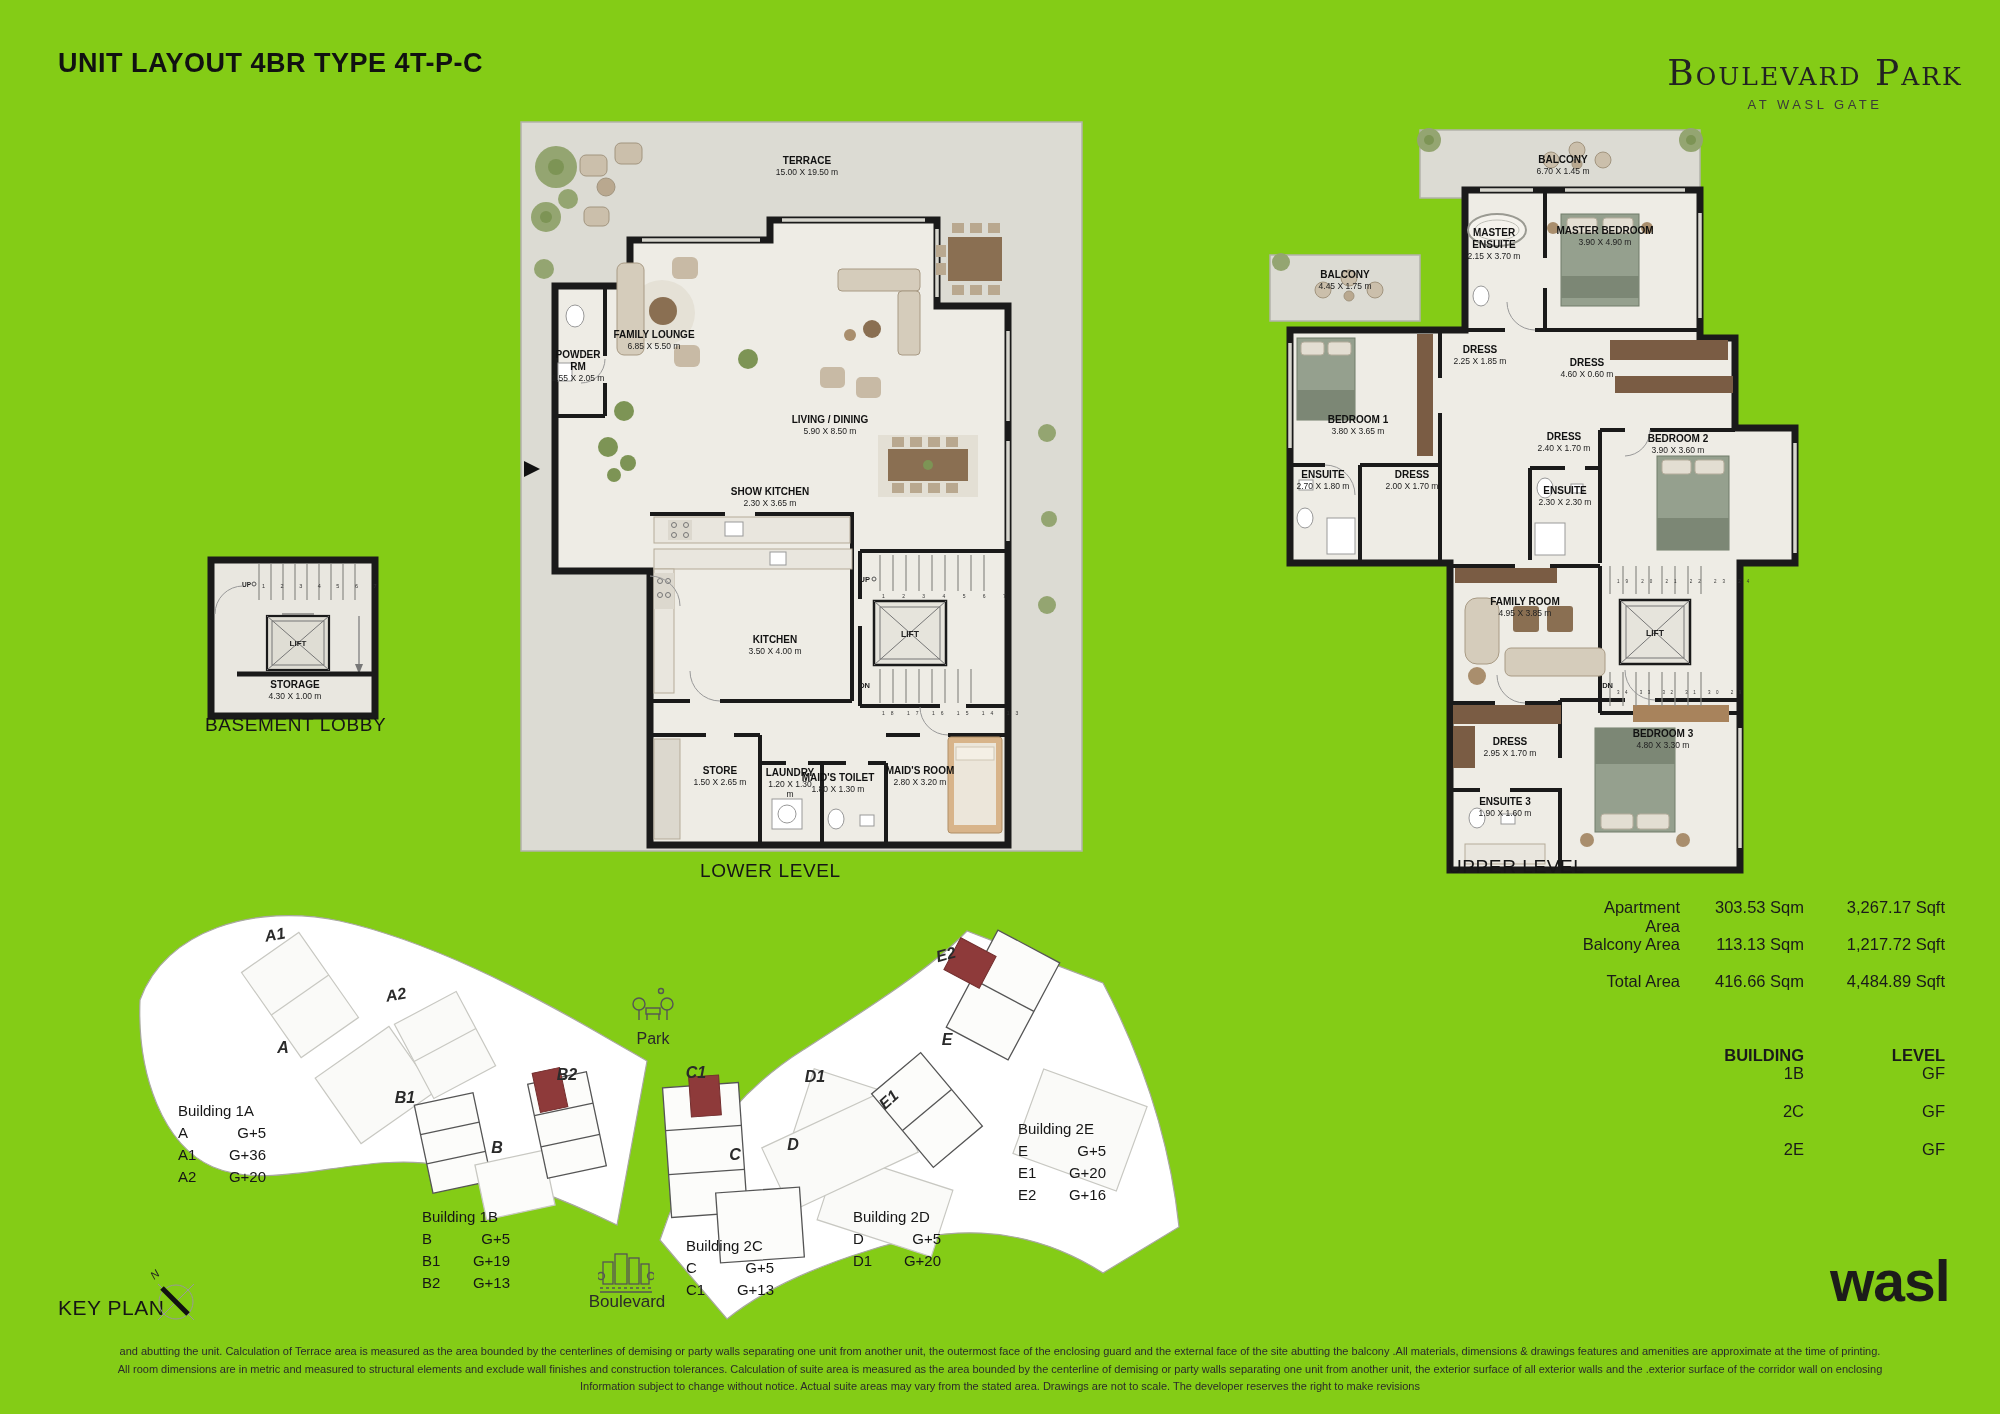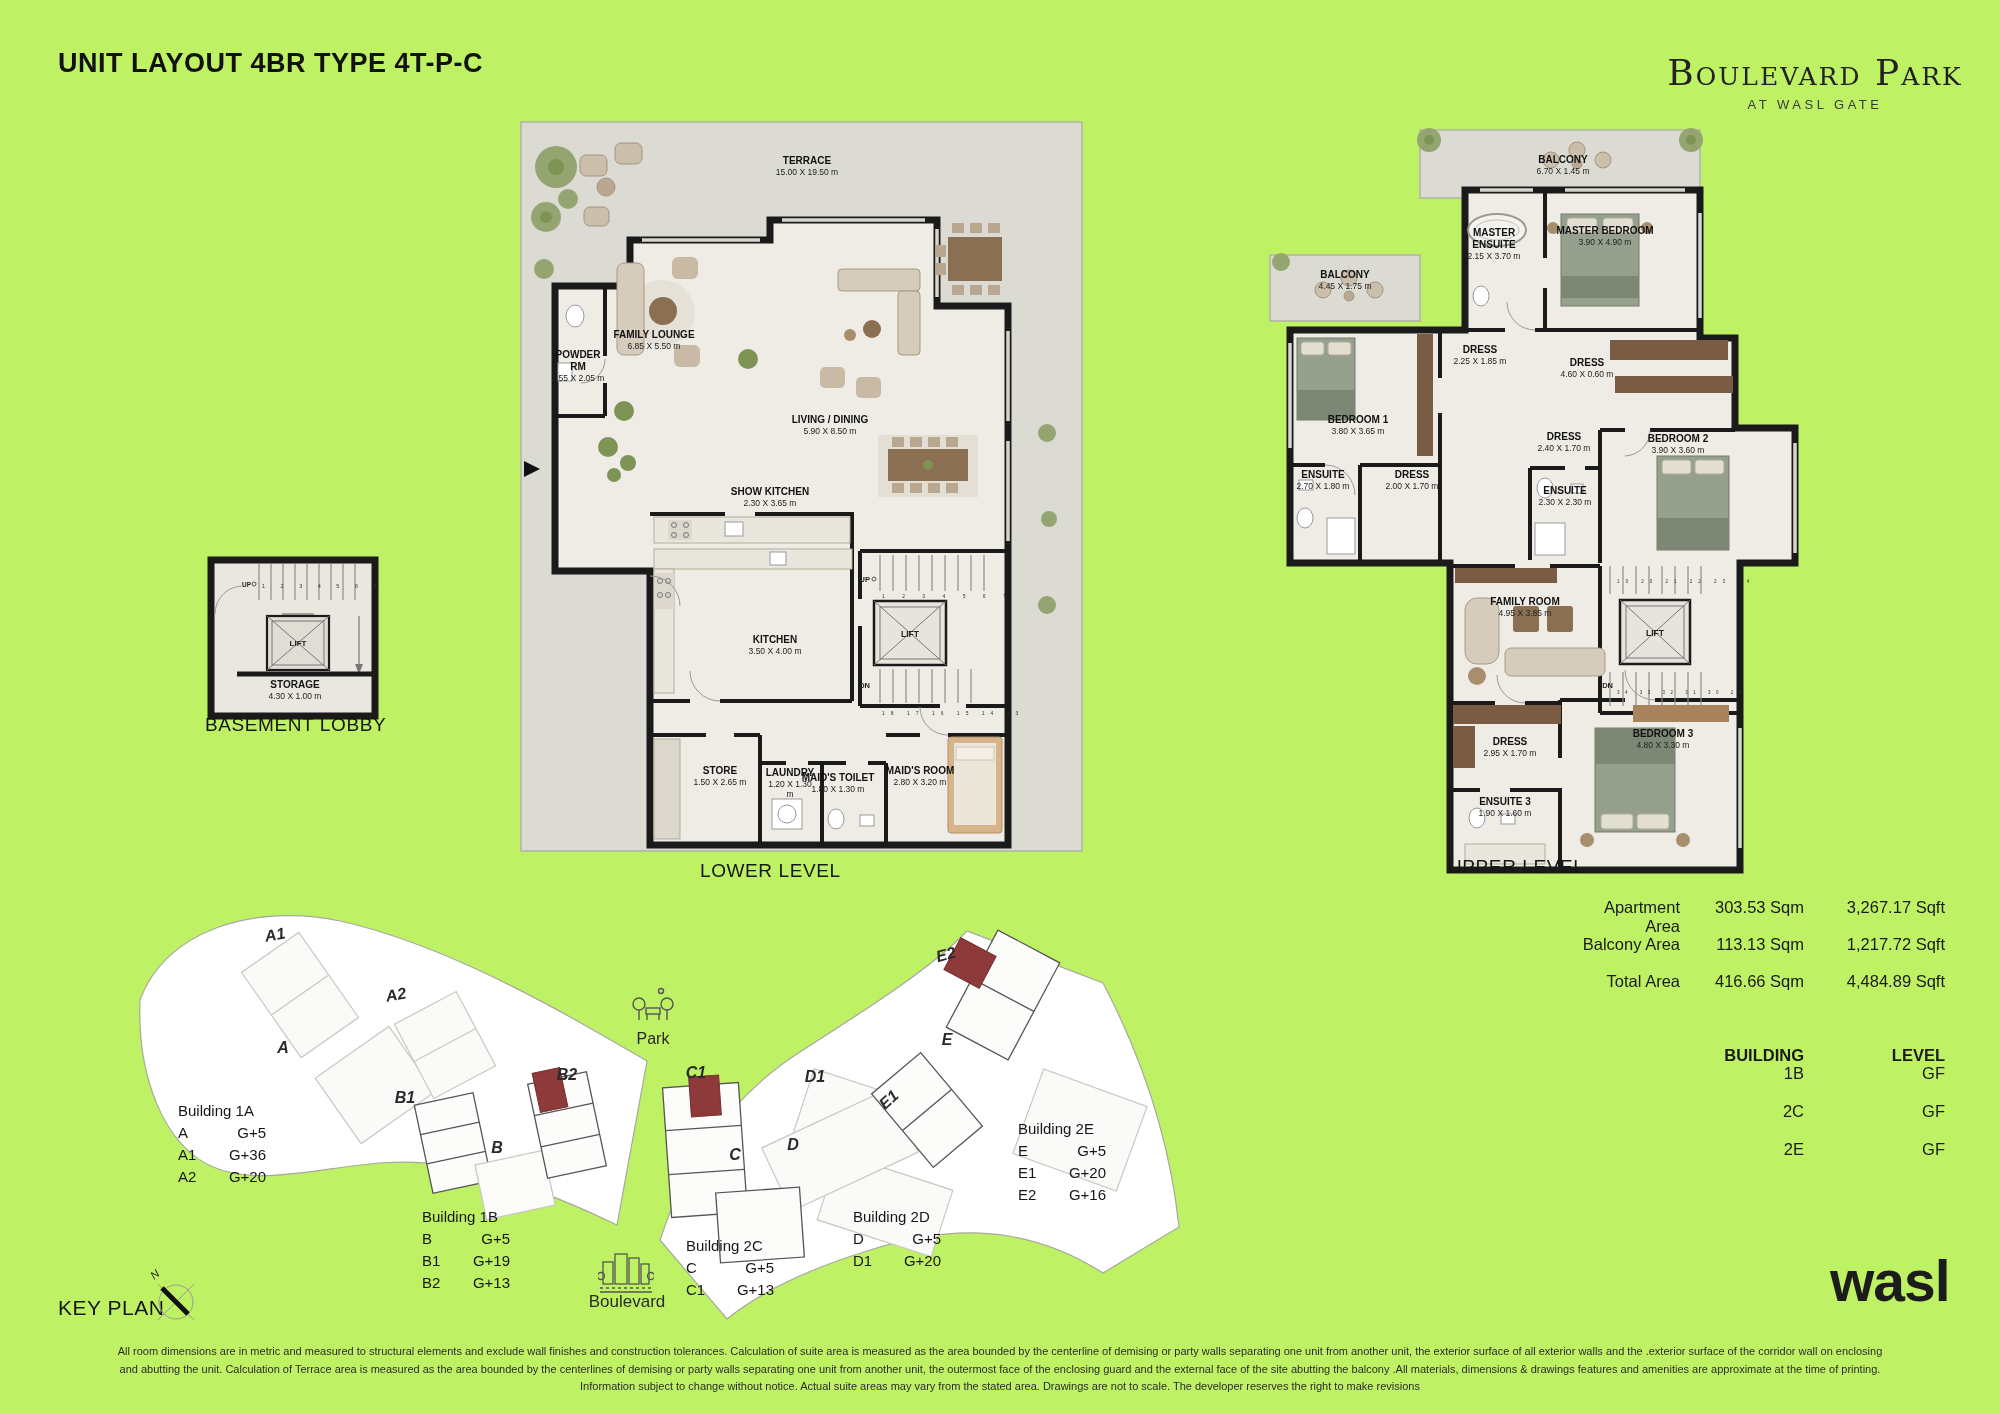--- a/index.html
+++ b/index.html
@@ -1,16 +1,16 @@
 <!DOCTYPE html>
 <html><head>
 <meta charset="utf-8">
 <style>
   html,body{margin:0;padding:0;background:#fff;}
-  .page{position:relative;width:2000px;height:1414px;background:#bef264;overflow:hidden;
+  .page{position:relative;width:2000px;height:1414px;background:#84cc16;overflow:hidden;
         font-family:"Liberation Sans", sans-serif;color:#1a1a1a;}
   .abs{position:absolute;}
   .title{position:absolute;left:58px;top:48px;font-size:27px;font-weight:bold;letter-spacing:.5px;color:#111;}
   .brand{position:absolute;left:1660px;top:52px;width:310px;text-align:center;}
   .brand .bp{font-family:"DejaVu Serif", serif;font-size:36px;font-variant:small-caps;letter-spacing:2px;color:#222;}
   .brand .sub{font-size:13px;letter-spacing:3.5px;color:#3a3a3a;margin-top:4px;}
   .caption{position:absolute;font-size:19px;letter-spacing:.6px;color:#161616;}
   .planbox{position:absolute;}
   .rl{position:absolute;transform:translate(-50%,-50%);text-align:center;line-height:1.18;pointer-events:none;}
   .rl .n{display:block;font-size:10px;font-weight:bold;color:#111;}
@@ -724,18 +724,18 @@
   <svg class="abs" style="left:146px;top:1266px" width="56" height="60" viewBox="0 0 56 60">
     <circle cx="30" cy="36" r="17" fill="none" stroke="#999" stroke-width="1"></circle>
     <line x1="12" y1="18" x2="48" y2="54" stroke="#999" stroke-width="1"></line>
     <line x1="48" y1="18" x2="12" y2="54" stroke="#999" stroke-width="1"></line>
     <line x1="42" y1="48" x2="16" y2="22" stroke="#111" stroke-width="5"></line>
     <text x="6" y="12" font-size="11" font-style="italic" fill="#222" transform="rotate(-40 10 10)">N</text>
   </svg>
 
   <div class="wasl">wasl</div>
   <div class="discl">
+    <div>and abutting the unit. Calculation of Terrace area is measured as the area bounded by the centerlines of demising or party walls separating one unit from another unit, the outermost face of the enclosing guard and the external face of the site abutting the balcony .All materials, dimensions &amp; drawings features and amenities are approximate at the time of printing.</div>
     <div>All room dimensions are in metric and measured to structural elements and exclude wall finishes and construction tolerances. Calculation of suite area is measured as the area bounded by the centerline of demising or party walls separating one unit from another unit, the exterior surface of all exterior walls and the .exterior surface of the corridor wall on enclosing</div>
-    <div>and abutting the unit. Calculation of Terrace area is measured as the area bounded by the centerlines of demising or party walls separating one unit from another unit, the outermost face of the enclosing guard and the external face of the site abutting the balcony .All materials, dimensions &amp; drawings features and amenities are approximate at the time of printing.</div>
     <div>Information subject to change without notice. Actual suite areas may vary from the stated area. Drawings are not to scale. The developer reserves the right to make revisions</div>
   </div>
 
 </div>
 
 </body></html>

